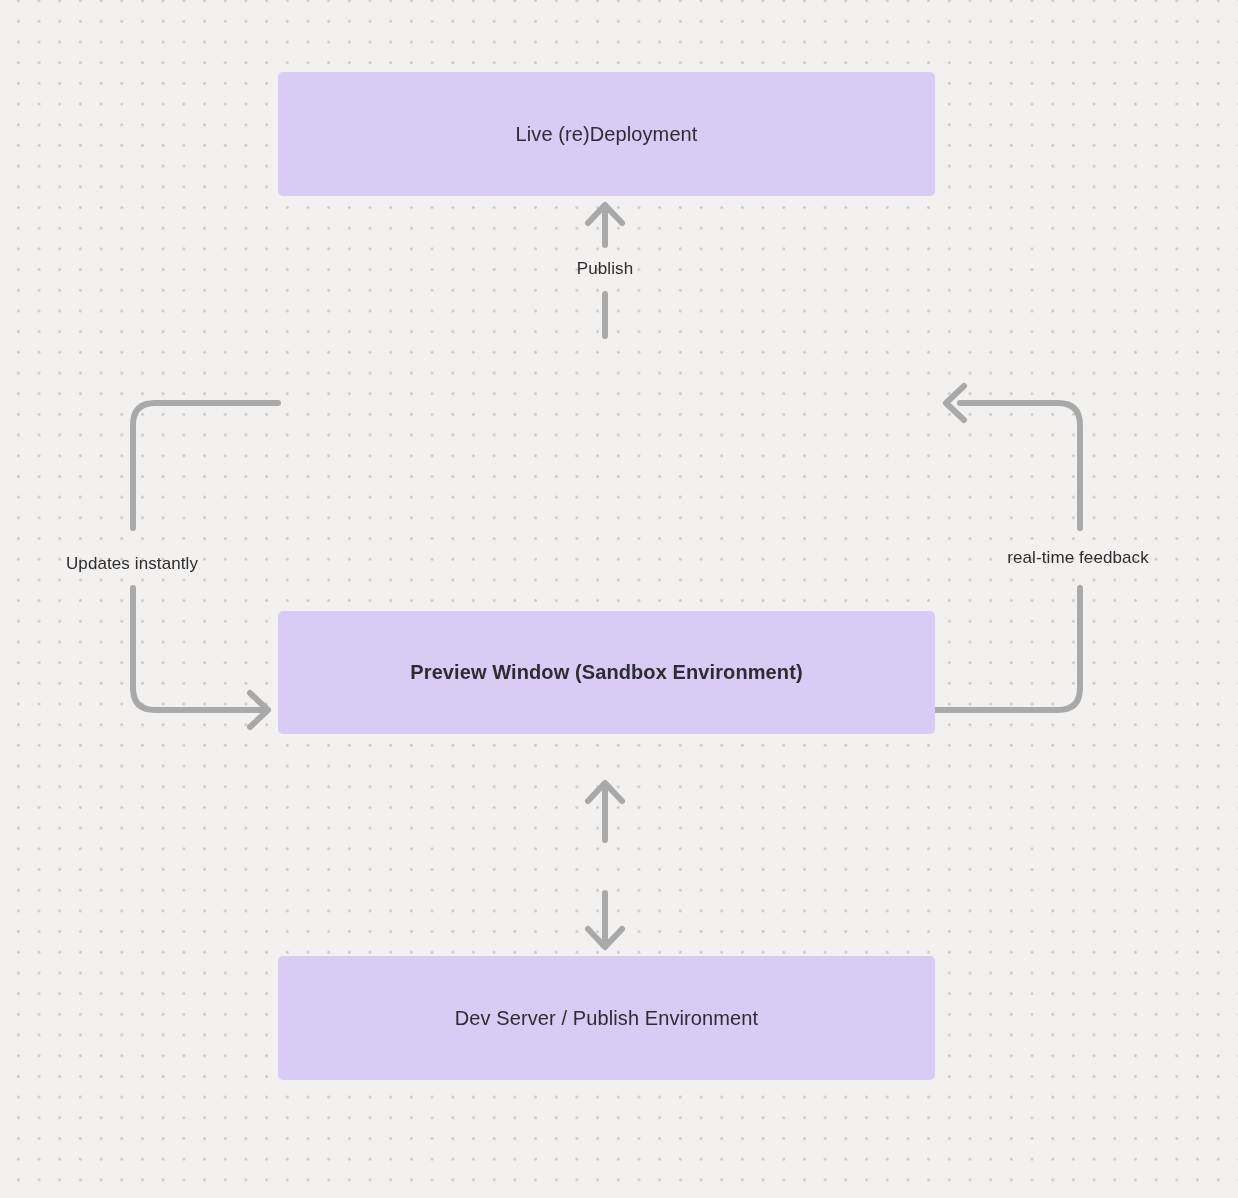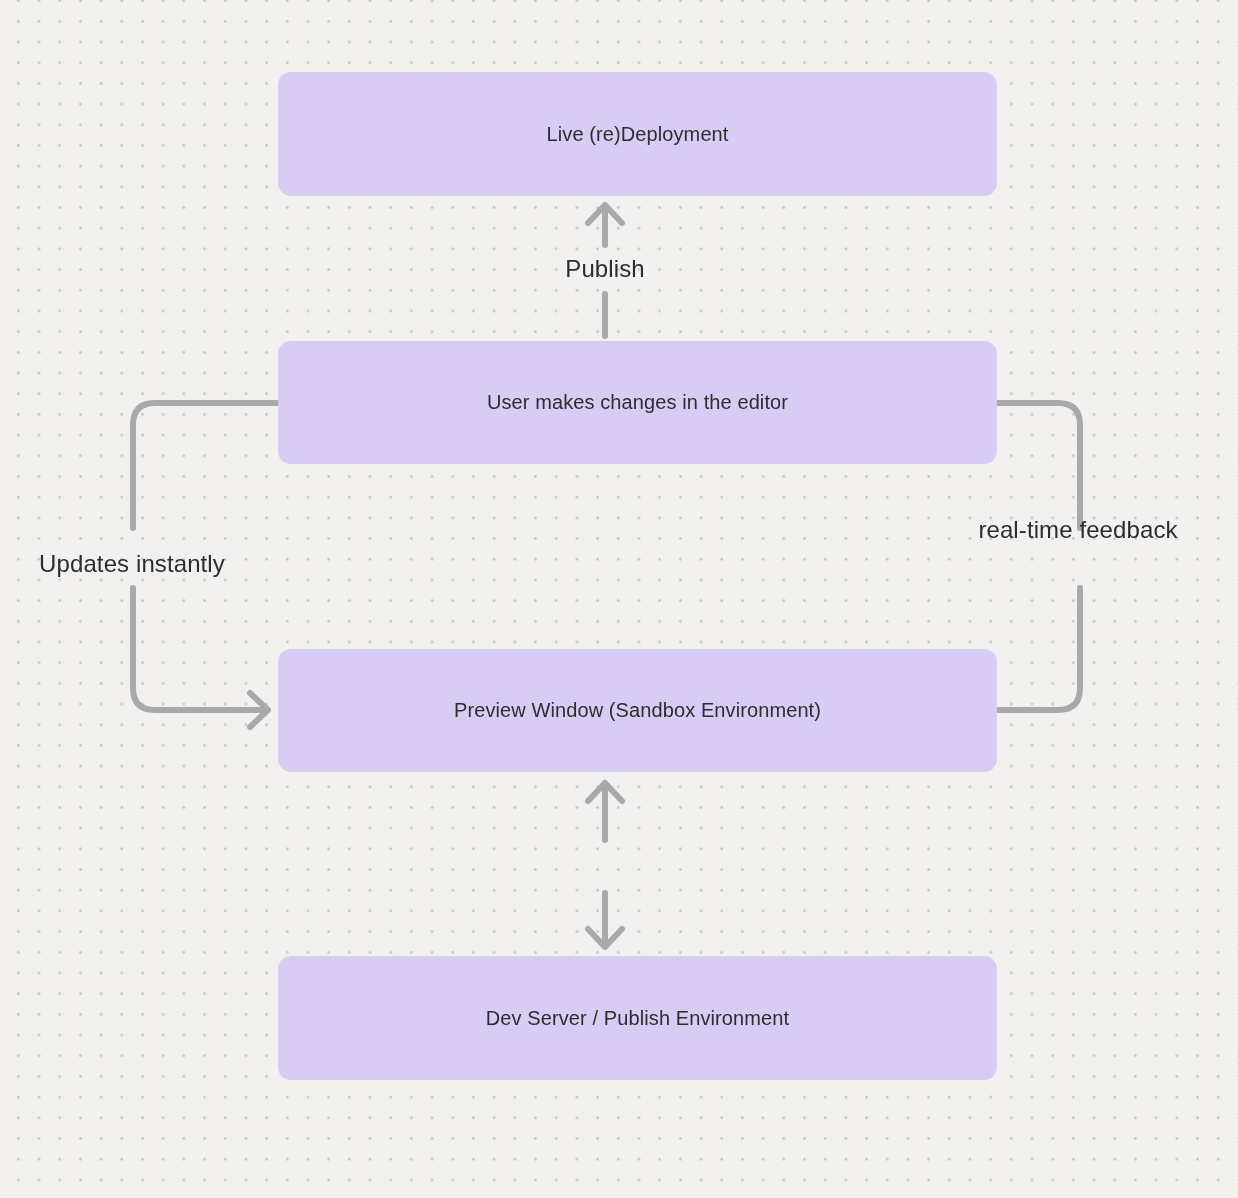--- a/index.html
+++ b/index.html
@@ -19,46 +19,46 @@
     width: 1238px; height: 1198px;
     overflow: hidden;
     background-color: var(--background);
     background-image: radial-gradient(circle, var(--grid-dot) 1.1px, rgba(0,0,0,0) 1.6px);
     background-size: 20.7px 20.7px;
     background-position: 8px 11px;
   }
   .node {
     position: absolute;
     left: 278px;
-    width: 719px;
+    width: 657px;
     height: 123px;
     background: var(--node-fill);
-    border-radius: 13px;
+    border-radius: 5px;
     display: flex;
     align-items: center;
     justify-content: center;
     color: var(--text);
     font-size: 20px;
     letter-spacing: 0.1px;
   }
   .node-1 { top: 72px;  height: 124px; }
   .node-2 { top: 341px; }
-  .node-3 { top: 649px; }
+  .node-3 { top: 611px; font-weight: bold; }
   .node-4 { top: 956px; height: 124px; }
   .edge-label {
     position: absolute;
     transform: translate(-50%, -50%);
     white-space: nowrap;
     color: var(--text);
-    font-size: 24px;
+    font-size: 17px;
     letter-spacing: 0.1px;
   }
   .label-publish  { left: 605px;  top: 269px; }
   .label-updates  { left: 132px;  top: 564px; }
-  .label-realtime { left: 1078px; top: 530px; text-align: center; }
+  .label-realtime { left: 1078px; top: 558px; text-align: center; }
   .label-spunup   { left: 605px;  top: 866px; }
   svg.connectors {
     position: absolute;
     inset: 0;
     width: 1238px; height: 1198px;
   }
   svg.connectors path, svg.connectors polyline {
     fill: none;
     stroke: var(--connector);
     stroke-width: 6;
@@ -96,23 +96,20 @@
       <polyline points="588,801 605,783 622,801"></polyline>
       <path d="M 605 893 L 605 944"></path>
       <polyline points="588,929 605,947 622,929"></polyline>
     </g>
   </svg>
 
   <div class="node node-1">
     <span>Live (re)Deployment</span>
   </div>
 
-  <div class="node node-2">
-    <span>User makes changes in the editor</span>
-  </div>
 
   <div class="node node-3">
     <span>Preview Window (Sandbox Environment)</span>
   </div>
 
   <div class="node node-4">
     <span>Dev Server / Publish Environment</span>
   </div>
 
   <div class="edge-label label-publish">Publish</div>

